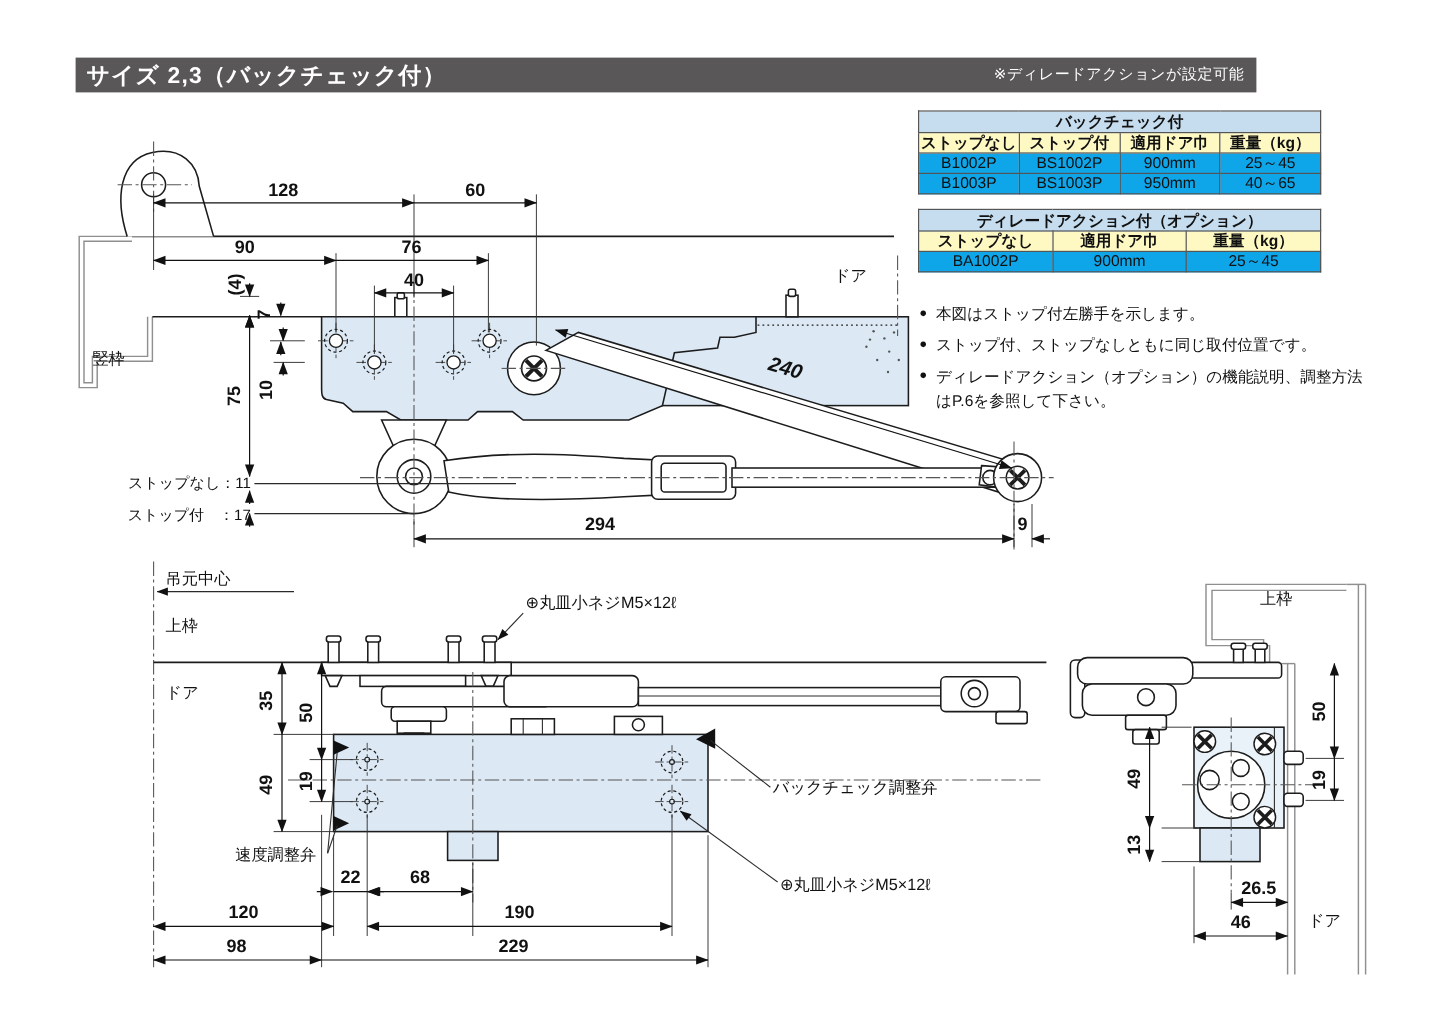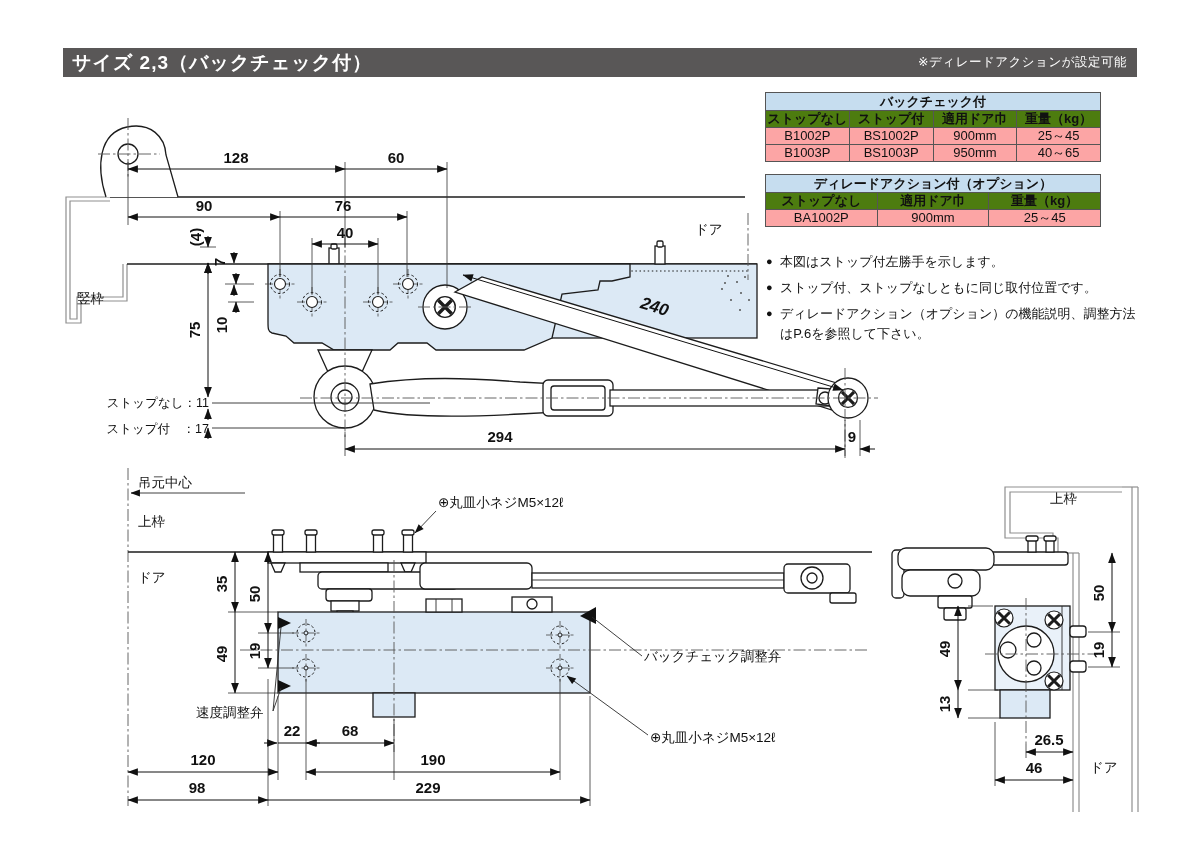--- a/index.html
+++ b/index.html
@@ -1,27 +1,27 @@
 <!DOCTYPE html>
 <html><head>
 <meta charset="utf-8">
 <style>
   html,body{margin:0;padding:0;background:#fff;}
   body{font-family:"Liberation Sans","DejaVu Sans",sans-serif;color:#111;}
   .page{position:relative;width:1200px;height:848px;background:#fff;overflow:hidden;}
-  .titlebar{position:absolute;left:63px;top:48px;width:1074px;height:29px;background:#595757;
+  .titlebar{position:absolute;left:63px;top:48px;width:984px;height:29px;background:#595757;
     display:flex;align-items:center;justify-content:space-between;box-sizing:border-box;padding:0 10px 0 9px;}
   .titlebar .tt{color:#fff;font-size:19px;font-weight:bold;letter-spacing:1px;}
   .titlebar .nt{color:#ffffff;font-size:12.5px;letter-spacing:0.5px;text-align:right;}
   table.spec{position:absolute;border-collapse:collapse;table-layout:fixed;width:336px;
     font-size:13px;border:1.6px solid #444;}
   table.spec td,table.spec th{border:1px solid #555;text-align:center;padding:0;height:16px;line-height:16px;}
   table.spec .ttl{background:#c6ddef;font-weight:bold;height:17px;}
-  table.spec .ch{background:#4d7c0f;font-weight:bold;}
-  table.spec .dr td{background:#fca5a5;font-weight:500;}
+  table.spec .ch{background:#fef9c3;font-weight:bold;}
+  table.spec .dr td{background:#0ea5e9;font-weight:500;}
   #tbl1{left:765px;top:92px;}
   #tbl2{left:765px;top:174px;padding-left:44px;}
   .notes{position:absolute;left:766px;top:252px;width:380px;font-size:13px;line-height:1.6;}
   .note-item{display:flex;margin-bottom:5px;}
   .note-item .blt{flex:0 0 14px;font-size:11px;padding-top:1px;}
   svg text{fill:#111;}
   .dim{font-family:"Liberation Sans","DejaVu Sans",sans-serif;font-size:15px;font-weight:bold;}
   .dimi{font-family:"Liberation Sans","DejaVu Sans",sans-serif;font-size:17px;font-weight:bold;font-style:italic;}
   .jl{font-family:"Liberation Sans","DejaVu Sans",sans-serif;font-size:13.5px;}
   .jls{font-family:"Liberation Sans","DejaVu Sans",sans-serif;font-size:12.5px;}

